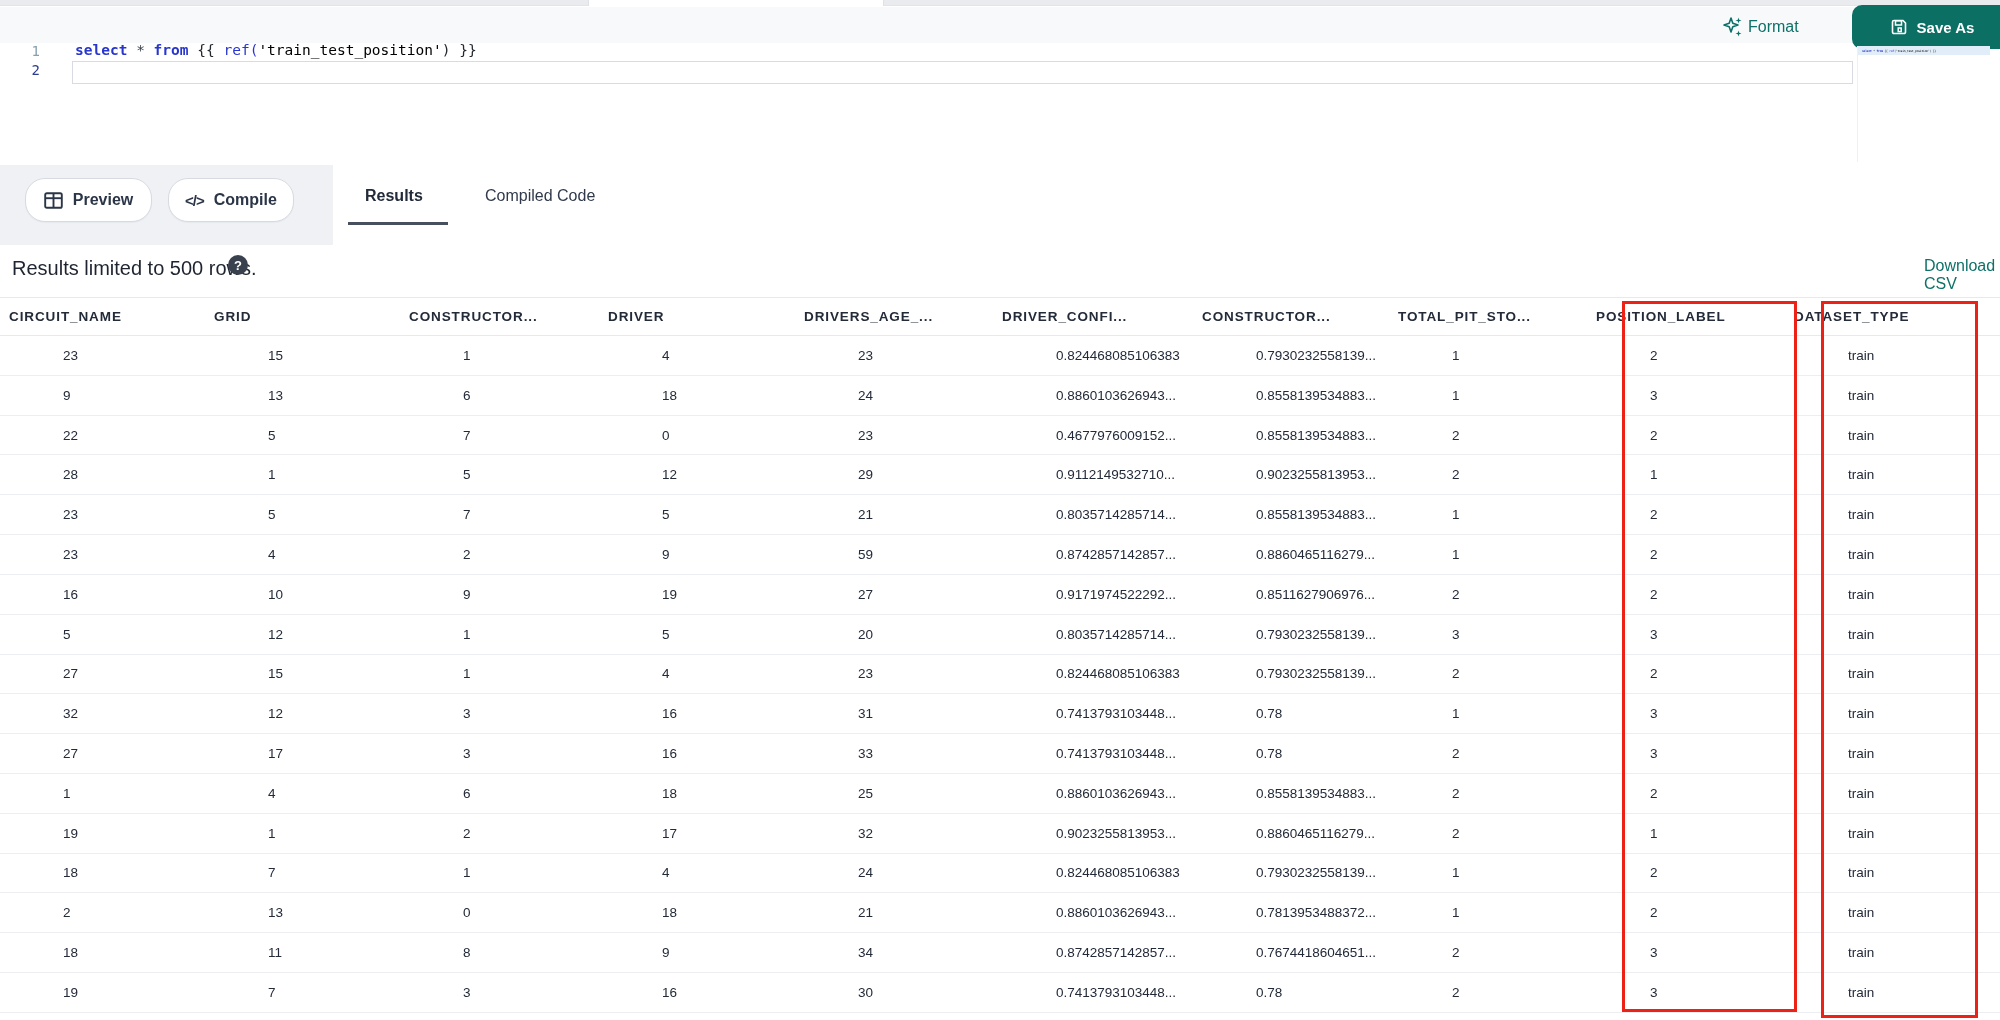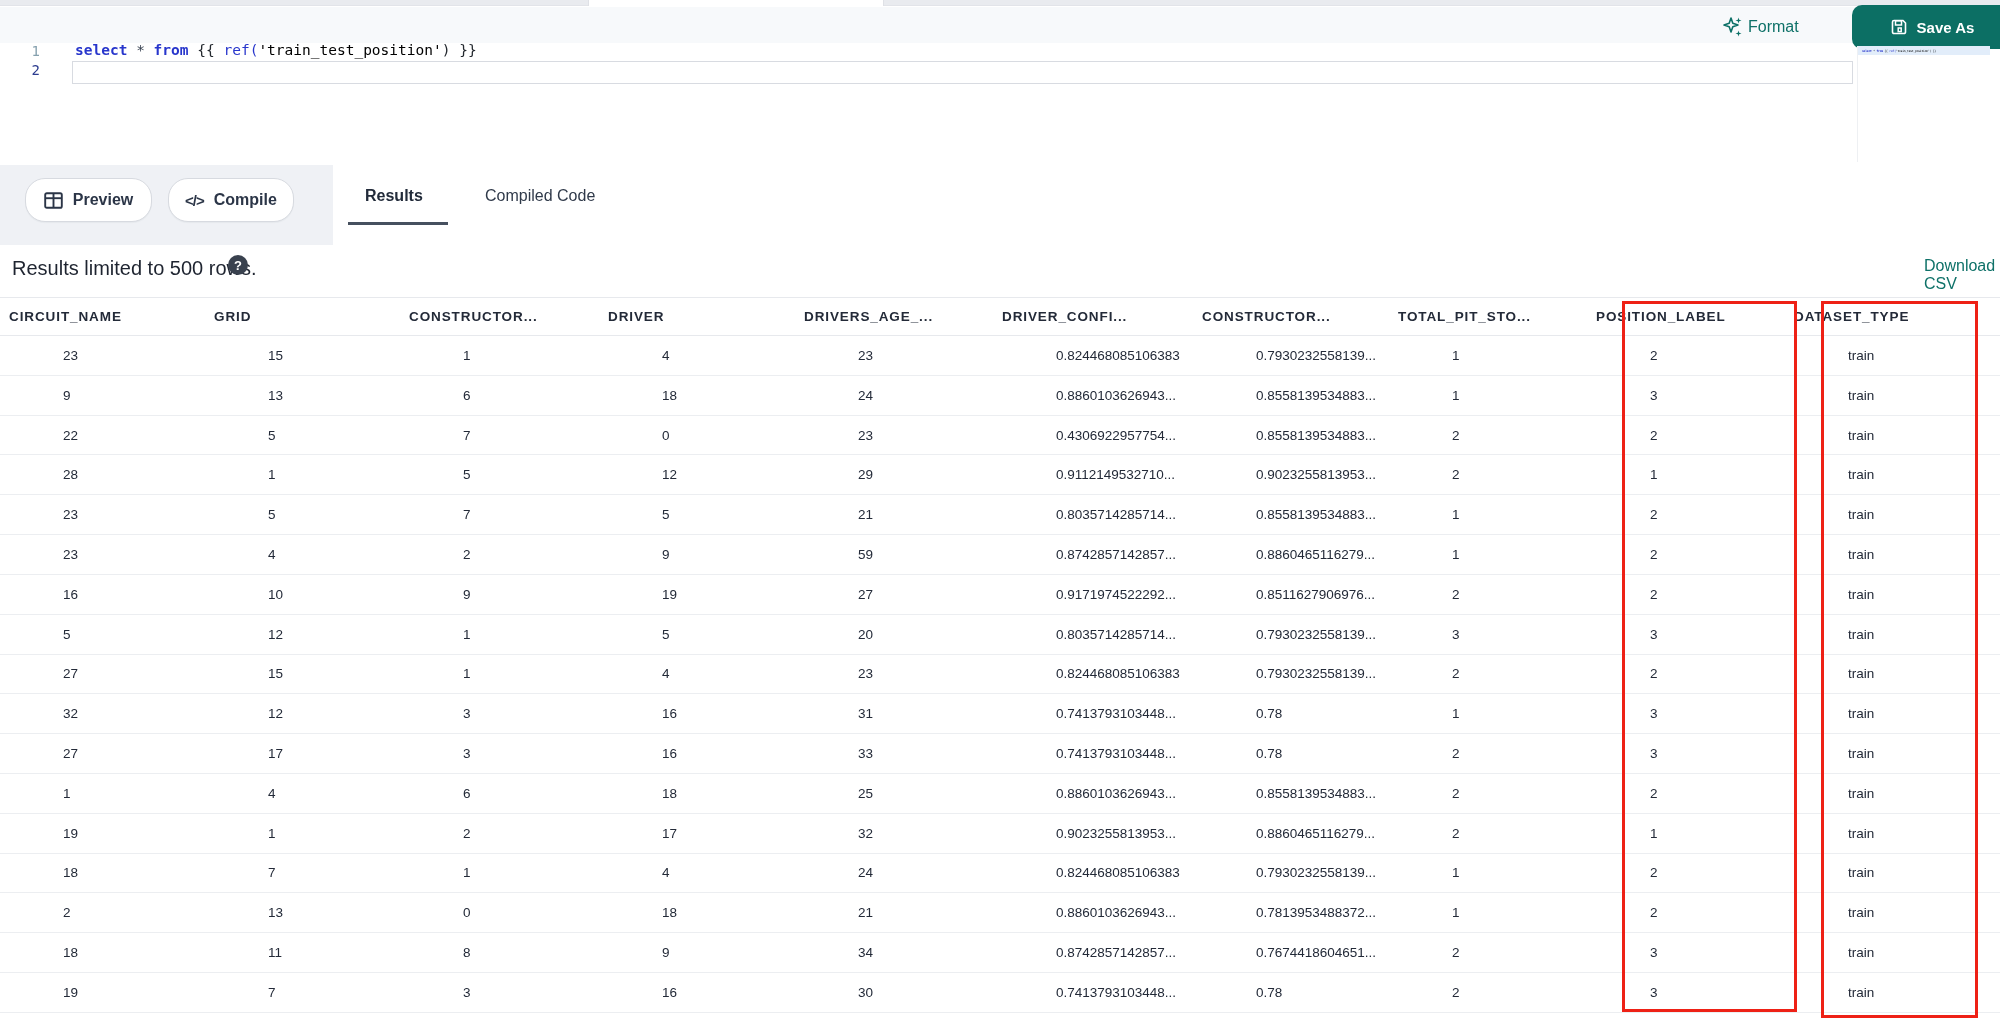--- a/index.html
+++ b/index.html
@@ -178,21 +178,21 @@
           <div class="cell">1</div>
           <div class="cell">3</div>
           <div class="cell">train</div>
         </div>
         <div class="trow">
           <div class="cell">22</div>
           <div class="cell">5</div>
           <div class="cell">7</div>
           <div class="cell">0</div>
           <div class="cell">23</div>
-          <div class="cell">0.4306922957754...</div>
+          <div class="cell">0.4677976009152...</div>
           <div class="cell">0.8558139534883...</div>
           <div class="cell">2</div>
           <div class="cell">2</div>
           <div class="cell">train</div>
         </div>
         <div class="trow">
           <div class="cell">28</div>
           <div class="cell">1</div>
           <div class="cell">5</div>
           <div class="cell">12</div>

